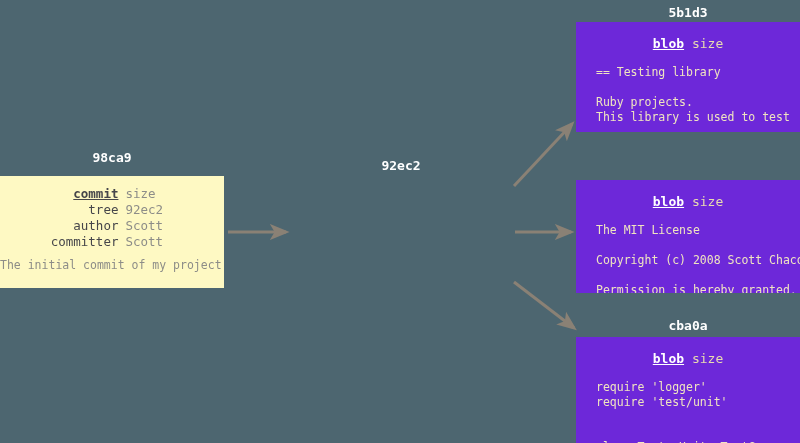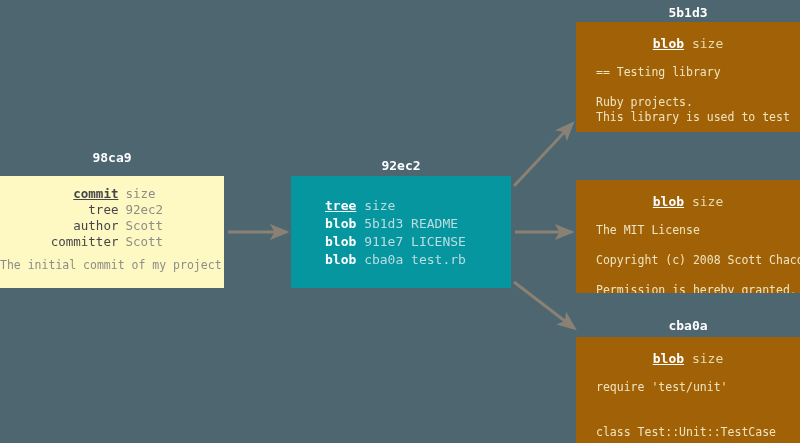--- a/index.html
+++ b/index.html
@@ -119,21 +119,21 @@
   }
   .tok-rest {
     color: #bcdcdf;
   }
 
   
   .node-blob {
     position: absolute;
     left: 576px;
     width: 224px;
-    background: #a16207;
+    background: #6d28d9;
     box-sizing: border-box;
     overflow: hidden;
   }
   #blob-5b1d3 { top: 22px;  height: 110px; }
   #blob-911e7 { top: 180px; height: 113px; }
   #blob-cba0a { top: 337px; height: 106px; }
 
   .blob-head {
     text-align: center;
     font-size: 13px;
@@ -197,40 +197,20 @@
       <tr>
         <td class="kv-key">committer</td>
         <td class="kv-val">Scott</td>
       </tr>
     </tbody>
       </table>
     <div class="commit-msg">The initial commit of my project</div>
   </div>
 
   <div class="hash-label" style="left:291px; top:158px; width:220px;">92ec2</div>
-  <div class="node-tree">
-    <div class="tree-lines">
-      <div class="tree-line">
-        <span class="tok-type ul">tree</span>
-        <span class="tok-rest">size</span>
-      </div>
-      <div class="tree-line">
-        <span class="tok-type">blob</span>
-        <span class="tok-rest">5b1d3 README</span>
-      </div>
-      <div class="tree-line">
-        <span class="tok-type">blob</span>
-        <span class="tok-rest">911e7 LICENSE</span>
-      </div>
-      <div class="tree-line">
-        <span class="tok-type">blob</span>
-        <span class="tok-rest">cba0a test.rb</span>
-      </div>
-    </div>
-  </div>
 
   <div class="hash-label" style="left:576px; top:5px; width:224px;">5b1d3</div>
   <div class="node-blob" id="blob-5b1d3">
     <div class="blob-head">
       <span class="tok-type">blob</span>
       <span class="tok-size">size</span>
     </div>
     <div class="blob-body">
       <div class="blob-line">== Testing library</div>
       <div class="blob-line"></div>
@@ -255,20 +235,21 @@
     </div>
   </div>
 
   <div class="hash-label" style="left:576px; top:318px; width:224px;">cba0a</div>
   <div class="node-blob" id="blob-cba0a">
     <div class="blob-head">
       <span class="tok-type">blob</span>
       <span class="tok-size">size</span>
     </div>
     <div class="blob-body">
+      <div class="blob-line">require 'logger'</div>
       <div class="blob-line">require 'test/unit'</div>
       <div class="blob-line"></div>
       <div class="blob-line"></div>
       <div class="blob-line">class Test::Unit::TestCase</div>
     </div>
   </div>
 
 </div>
 
 </body></html>

